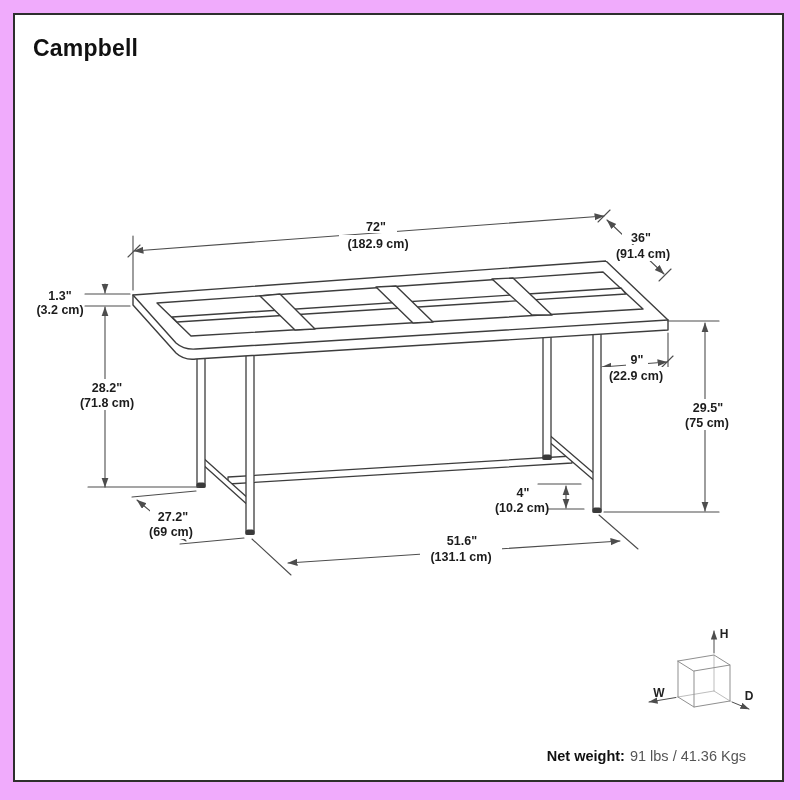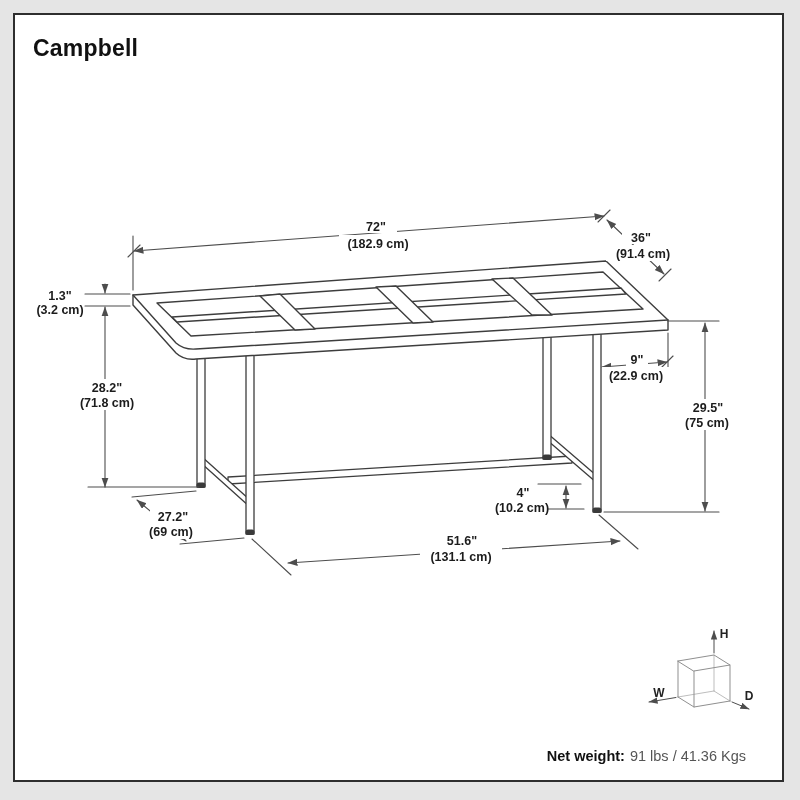--- a/index.html
+++ b/index.html
@@ -1,17 +1,17 @@
 <!DOCTYPE html>
 <html><head>
 <meta charset="utf-8">
 <style>
   html,body{margin:0;padding:0;width:800px;height:800px;background:#fff;
     font-family:"Liberation Sans",sans-serif;}
-  .page{position:absolute;left:0;top:0;width:800px;height:800px;background:#e5e5e5;}
+  .page{position:absolute;left:0;top:0;width:800px;height:800px;background:#f0abfc;}
   .frame{position:absolute;left:13px;top:13px;width:771px;height:769px;
     border:2px solid #2e2e2e;background:#fff;box-sizing:border-box;}
   .title{position:absolute;left:33px;top:34px;font-weight:bold;font-size:23px;
     line-height:29px;color:#111;letter-spacing:.2px;}
   svg{position:absolute;left:0;top:0;}
   .netweight{position:absolute;top:748px;right:54px;font-size:14.5px;color:#555;padding-left:17px;}
   .netweight b{color:#111;font-weight:bold;margin-right:5px;}
   
   .dimtxt{font-family:"Liberation Sans",sans-serif;font-size:12.5px;font-weight:bold;
     fill:#1c1c1c;text-anchor:middle;}

